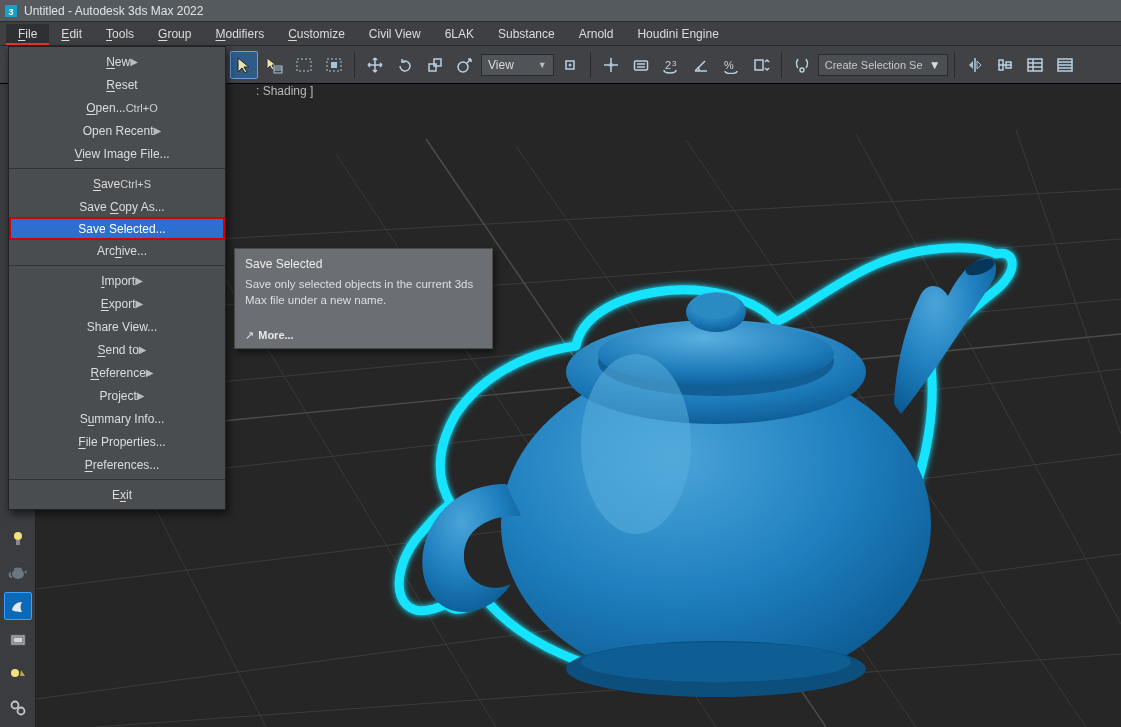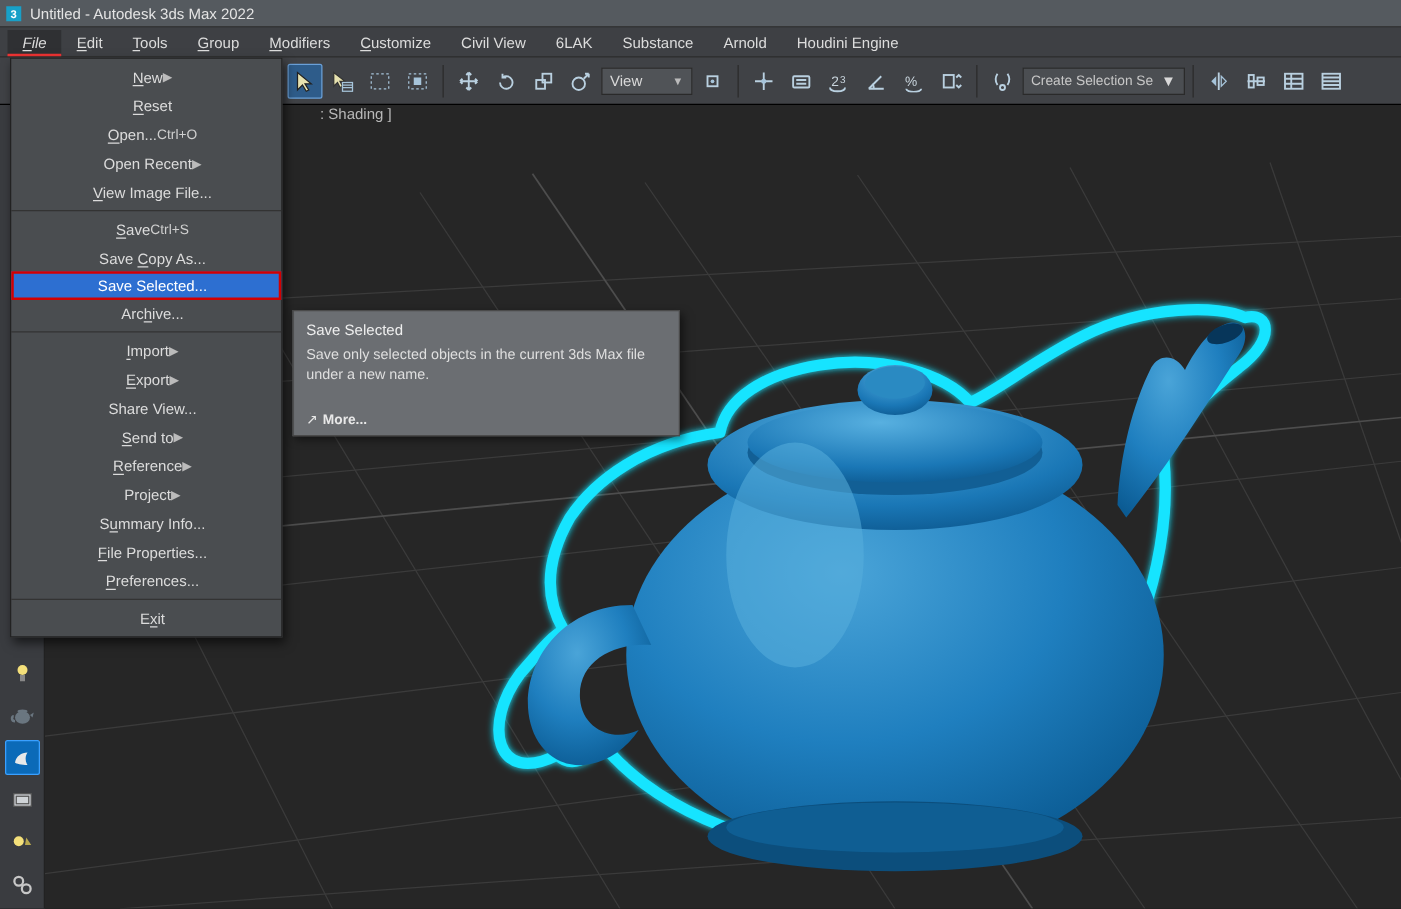--- a/index.html
+++ b/index.html
@@ -4,21 +4,21 @@
 <style>
   * { box-sizing: border-box; margin: 0; padding: 0; -webkit-font-smoothing: antialiased; }
   html,body { width:1121px; height:727px; overflow:hidden; font-family:"Segoe UI",Arial,sans-serif; font-size:12px; background:#1f1f1f; color:#d9d9d9; }
   
   .titlebar { display:flex; align-items:center; height:22px; background:#555a5f; border-bottom:1px solid #2b2b2b; padding-left:4px; }
   .titlebar .logo { width:14px; height:14px; display:flex; align-items:center; justify-content:center; margin-right:6px; }
   .titlebar .title { color:#e4e4e4; font-size:12px; }
   
   .menubar { display:flex; align-items:center; height:24px; background:#3e4044; border-bottom:1px solid #2b2b2b; padding-left:6px; gap:0; }
   .menubar .mitem { padding:3px 12px; color:#dcdcdc; cursor:pointer; position:relative; }
-  .menubar .mitem.active { background:#2f3033;font-style:italic; }
+  .menubar .mitem.active { background:#2f3033; }
   .menubar .mitem.active::after { content:""; position:absolute; left:0; bottom:-1px; width:100%; height:2px; background:#e33; }
   .ul { text-decoration:underline; text-underline-offset:2px; }
   
   .toolbar { display:flex; align-items:center; height:38px; background:#404246; border-bottom:1px solid #000; padding:0 4px; gap:2px; position:relative; }
   .tbtn { width:28px; height:28px; display:flex; align-items:center; justify-content:center; border:1px solid transparent; border-radius:2px; cursor:pointer; }
   .tbtn.active { background:#2e5c8a; border-color:#6aa0d8; }
   .tsep { width:1px; height:26px; background:#2a2a2a; margin:0 4px; }
   .viewselect { display:flex; align-items:center; height:22px; background:#505357; border:1px solid #2a2a2a; padding:0 6px; gap:24px; cursor:pointer; }
   .viewselect .caret { font-size:9px; color:#bbb; }
   .selsetbox { display:flex; align-items:center; height:22px; background:#4b4e52; border:1px solid #2a2a2a; padding:0 6px; gap:6px; cursor:text; width:130px; justify-content:space-between; }
@@ -33,21 +33,21 @@
   
   .grid { position:absolute; inset:0; }
   
   .dropdown { position:absolute; left:8px; top:46px; width:218px; background:#4a4d50; border:1px solid #222; box-shadow:2px 4px 8px rgba(0,0,0,.6); z-index:30; padding:3px 0; }
   .ditem { display:flex; align-items:center; justify-content:center; height:23px; padding:0 12px 0 22px; color:#dcdcdc; cursor:pointer; position:relative; font-size:12px; }
   .ditem.highlight { background:#2d6fd1; color:#fff; border:2px solid #d20000; margin:-1px 0; }
   .ditem .arrow { font-size:10px; color:#bbb; }
   .ditem .shortcut { color:#cfcfcf; font-size:11px; }
   .dsep { height:1px; background:#333; margin:3px 0; }
   
-  .tooltip { position:absolute; left:234px; top:248px; width:310px; background:#6b6e72; border:1px solid #4a4a4a; box-shadow:2px 3px 7px rgba(0,0,0,.55); z-index:29; padding:8px 10px 6px 10px; color:#e8e8e8; }
+  .tooltip { position:absolute; left:234px; top:248px; width:259px; background:#6b6e72; border:1px solid #4a4a4a; box-shadow:2px 3px 7px rgba(0,0,0,.55); z-index:29; padding:8px 10px 6px 10px; color:#e8e8e8; }
   .tooltip .tt-title { font-size:12px; margin-bottom:6px; color:#eee; }
   .tooltip .tt-body { font-size:11.5px; line-height:1.35; color:#dfdfdf; }
   .tooltip .tt-more { text-align:left; margin-top:21px; font-size:11px; }
   .tooltip .tt-more b { font-weight:bold; }
   .tooltip .tt-more .ext { display:inline-block; margin-right:4px; font-size:11px; }
   
   svg { display:block; }
   .ico { stroke:#b9d0e0; stroke-width:1.5; fill:none; }
 </style>
 </head>

